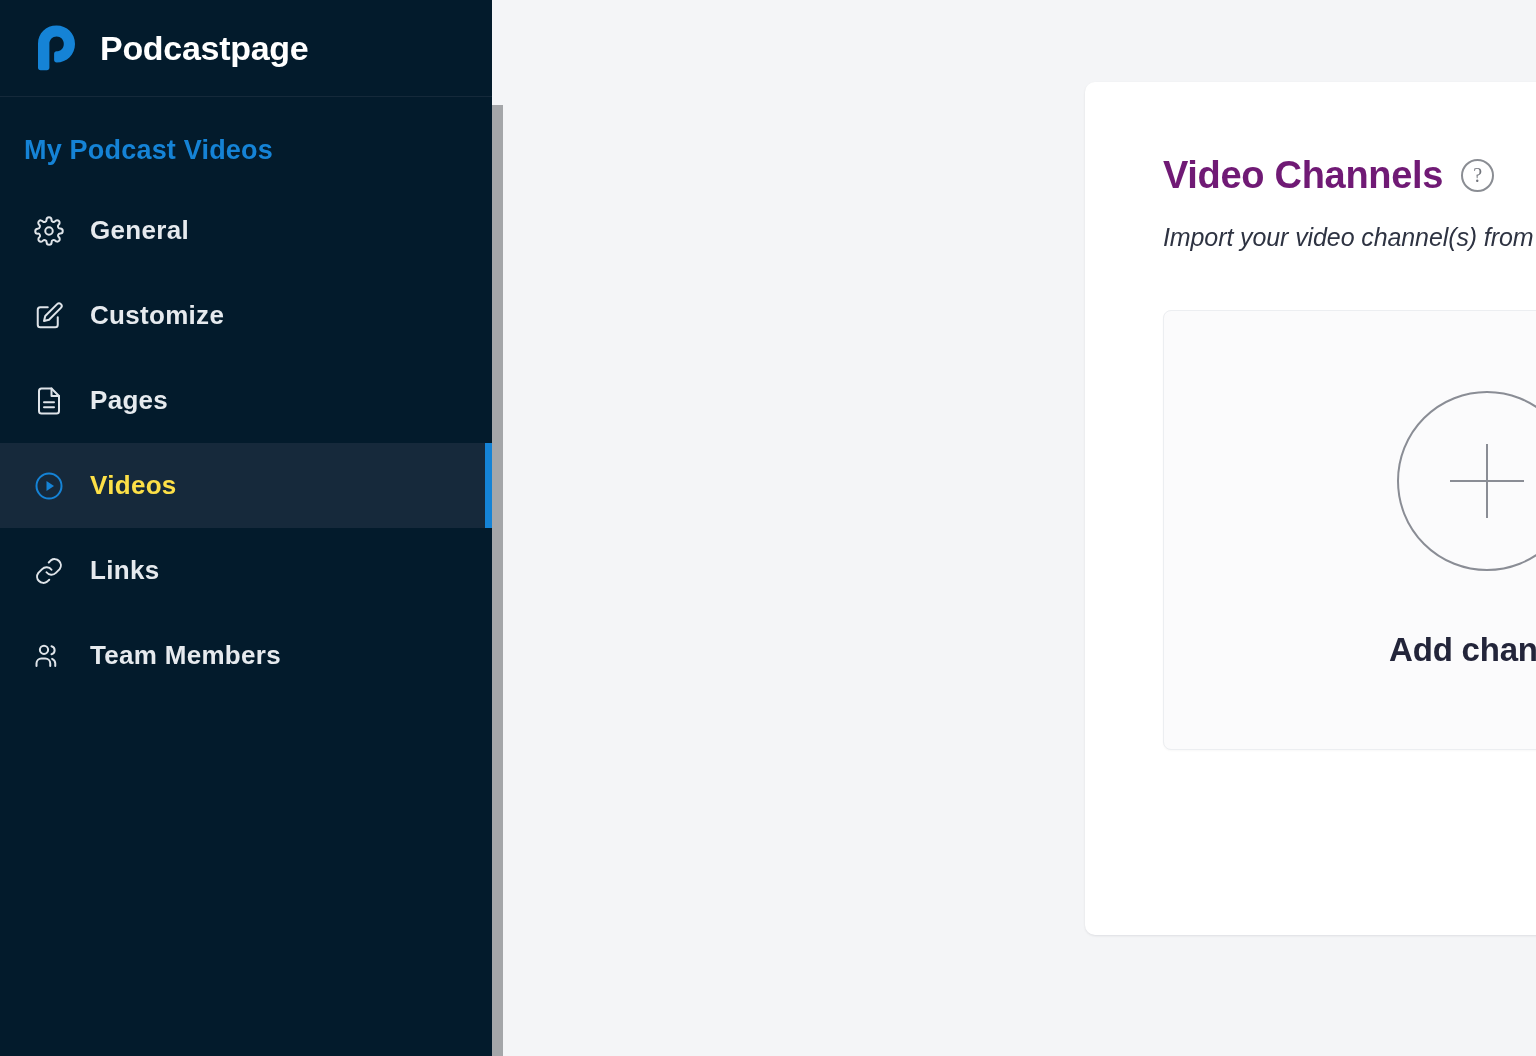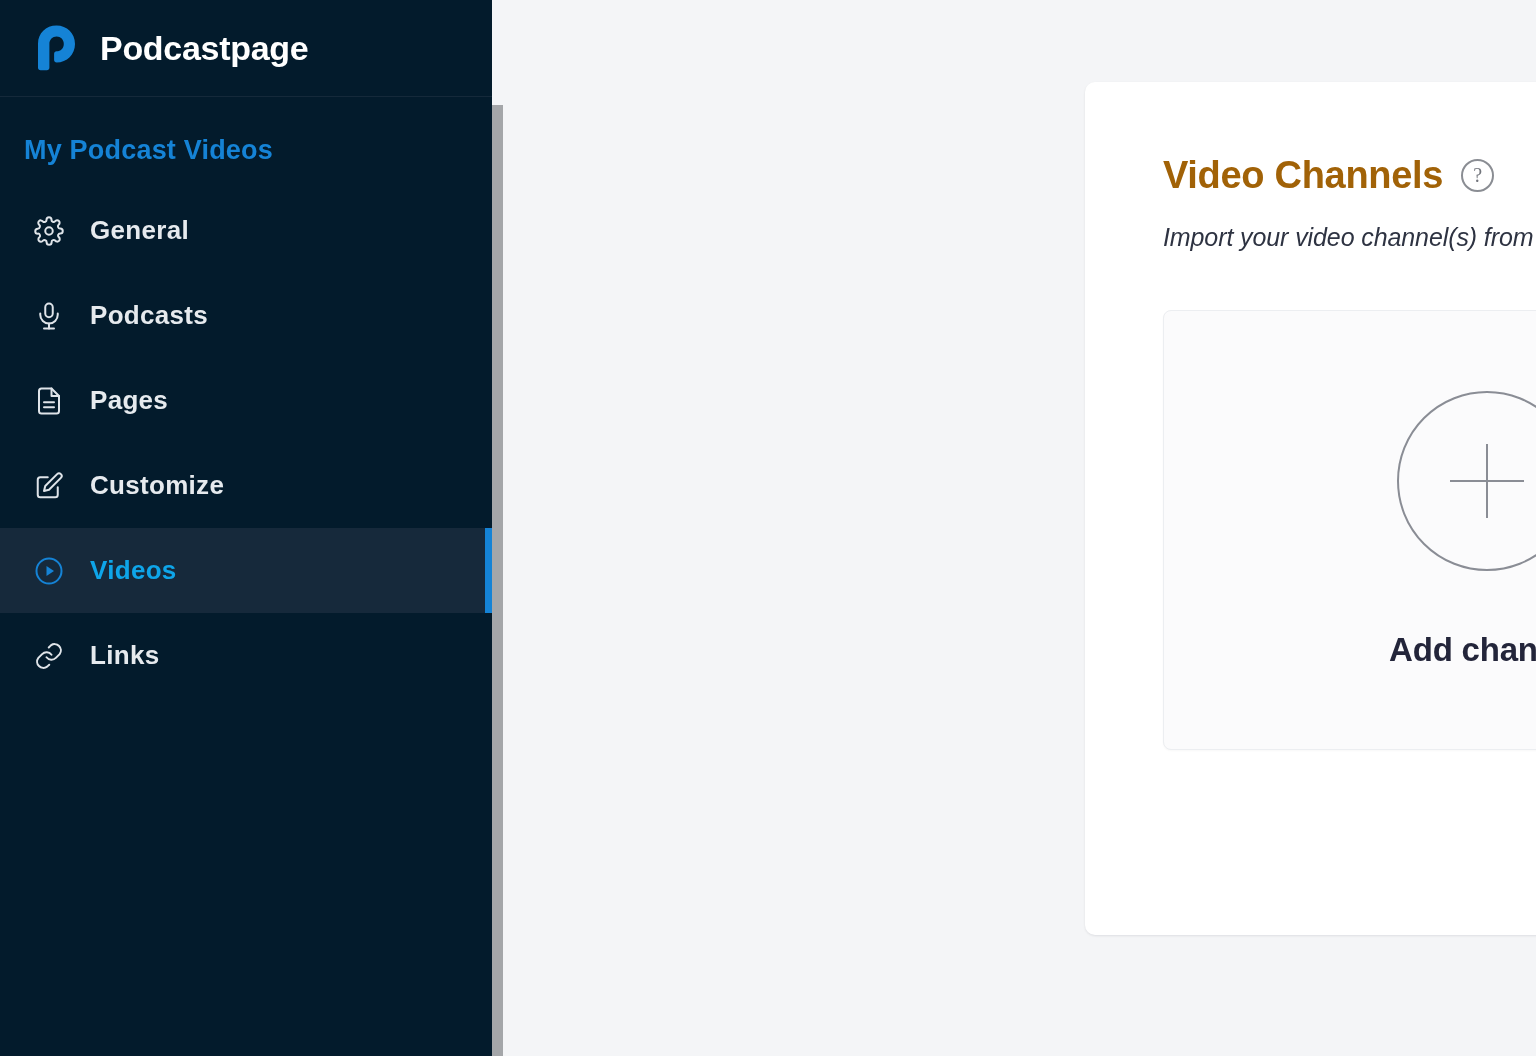--- a/index.html
+++ b/index.html
@@ -93,21 +93,21 @@
     font-size: 26px;
     font-weight: bold;
     color: #e6eaee;
     letter-spacing: 0.3px;
   }
 
   .nav-item.active {
     background: #16293b;
   }
 
-  .nav-item.active .nav-label { color: #0ea5e9; }
+  .nav-item.active .nav-label { color: #fde047; }
   .nav-item.active .nav-icon { color: #1583d6; }
 
   .nav-item.active::after {
     content: "";
     position: absolute;
     right: 0;
     top: 0;
     bottom: 0;
     width: 7px;
     background: #1583d6;
@@ -158,21 +158,21 @@
 
   .panel-title-row {
     display: flex;
     align-items: center;
     gap: 18px;
   }
 
   .panel-title {
     font-size: 38px;
     font-weight: bold;
-    color: #a16207;
+    color: #701a75;
     letter-spacing: -0.3px;
   }
 
   .help-icon {
     width: 33px;
     height: 33px;
     flex: 0 0 33px;
     border: 2px solid #8a8d93;
     border-radius: 50%;
     display: flex;
@@ -272,54 +272,43 @@
       <div class="nav-item">
         <span class="nav-icon">
           <svg viewBox="0 0 24 24" width="30" height="30" fill="none" stroke="currentColor" stroke-width="1.6" stroke-linecap="round" stroke-linejoin="round">
             <circle cx="12" cy="12" r="3"></circle>
             <path d="M19.4 15a1.6 1.6 0 0 0 .3 1.8l.1.1a2 2 0 1 1-2.8 2.8l-.1-.1a1.6 1.6 0 0 0-1.8-.3 1.6 1.6 0 0 0-1 1.5V21a2 2 0 1 1-4 0v-.1A1.6 1.6 0 0 0 9 19.4a1.6 1.6 0 0 0-1.8.3l-.1.1a2 2 0 1 1-2.8-2.8l.1-.1a1.6 1.6 0 0 0 .3-1.8 1.6 1.6 0 0 0-1.5-1H3a2 2 0 1 1 0-4h.1A1.6 1.6 0 0 0 4.6 9a1.6 1.6 0 0 0-.3-1.8l-.1-.1a2 2 0 1 1 2.8-2.8l.1.1a1.6 1.6 0 0 0 1.8.3H9a1.6 1.6 0 0 0 1-1.5V3a2 2 0 1 1 4 0v.1a1.6 1.6 0 0 0 1 1.5 1.6 1.6 0 0 0 1.8-.3l.1-.1a2 2 0 1 1 2.8 2.8l-.1.1a1.6 1.6 0 0 0-.3 1.8V9a1.6 1.6 0 0 0 1.5 1H21a2 2 0 1 1 0 4h-.1a1.6 1.6 0 0 0-1.5 1z"></path>
           </svg>
         </span>
         <span class="nav-label">General</span>
       </div>
 
-      <div class="nav-item">
-        <span class="nav-icon">
-          <svg viewBox="0 0 24 24" width="30" height="30" fill="none" stroke="currentColor" stroke-width="1.6" stroke-linecap="round" stroke-linejoin="round">
-            <rect x="9" y="2" width="6" height="11" rx="3"></rect>
-            <path d="M5 10v1a7 7 0 0 0 14 0v-1"></path>
-            <line x1="12" y1="18" x2="12" y2="22"></line>
-            <line x1="8" y1="22" x2="16" y2="22"></line>
-          </svg>
-        </span>
-        <span class="nav-label">Podcasts</span>
+
+      <div class="nav-item">
+        <span class="nav-icon">
+          <svg viewBox="0 0 24 24" width="30" height="30" fill="none" stroke="currentColor" stroke-width="1.6" stroke-linecap="round" stroke-linejoin="round">
+            <path d="M19 13v6a2 2 0 0 1-2 2H5a2 2 0 0 1-2-2V7a2 2 0 0 1 2-2h6"></path>
+            <path d="M18.5 2.5a2.12 2.12 0 0 1 3 3L12 15l-4 1 1-4z"></path>
+          </svg>
+        </span>
+        <span class="nav-label">Customize</span>
       </div>
 
       <div class="nav-item">
         <span class="nav-icon">
           <svg viewBox="0 0 24 24" width="30" height="30" fill="none" stroke="currentColor" stroke-width="1.6" stroke-linecap="round" stroke-linejoin="round">
             <path d="M14 2H6a2 2 0 0 0-2 2v16a2 2 0 0 0 2 2h12a2 2 0 0 0 2-2V8z"></path>
             <polyline points="14 2 14 8 20 8"></polyline>
             <line x1="8" y1="13" x2="16" y2="13"></line>
             <line x1="8" y1="17" x2="16" y2="17"></line>
           </svg>
         </span>
         <span class="nav-label">Pages</span>
       </div>
 
-      <div class="nav-item">
-        <span class="nav-icon">
-          <svg viewBox="0 0 24 24" width="30" height="30" fill="none" stroke="currentColor" stroke-width="1.6" stroke-linecap="round" stroke-linejoin="round">
-            <path d="M19 13v6a2 2 0 0 1-2 2H5a2 2 0 0 1-2-2V7a2 2 0 0 1 2-2h6"></path>
-            <path d="M18.5 2.5a2.12 2.12 0 0 1 3 3L12 15l-4 1 1-4z"></path>
-          </svg>
-        </span>
-        <span class="nav-label">Customize</span>
-      </div>
-
 
       <div class="nav-item active">
         <span class="nav-icon">
           <svg viewBox="0 0 24 24" width="30" height="30" fill="none" stroke="currentColor" stroke-width="1.6" stroke-linecap="round" stroke-linejoin="round">
             <circle cx="12" cy="12" r="10"></circle>
             <polygon points="10 8 16 12 10 16 10 8" fill="currentColor" stroke="none"></polygon>
           </svg>
         </span>
         <span class="nav-label">Videos</span>
       </div>
@@ -329,20 +318,31 @@
       <div class="nav-item">
         <span class="nav-icon">
           <svg viewBox="0 0 24 24" width="30" height="30" fill="none" stroke="currentColor" stroke-width="1.6" stroke-linecap="round" stroke-linejoin="round">
             <path d="M10 13a5 5 0 0 0 7.5.5l3-3a5 5 0 0 0-7-7l-1.7 1.7"></path>
             <path d="M14 11a5 5 0 0 0-7.5-.5l-3 3a5 5 0 0 0 7 7L12.2 19"></path>
           </svg>
         </span>
         <span class="nav-label">Links</span>
       </div>
 
+      <div class="nav-item">
+        <span class="nav-icon">
+          <svg viewBox="0 0 24 24" width="30" height="30" fill="none" stroke="currentColor" stroke-width="1.6" stroke-linecap="round" stroke-linejoin="round">
+            <path d="M13 20v-2a4 4 0 0 0-4-4H6a4 4 0 0 0-4 4v2"></path>
+            <circle cx="8" cy="7" r="3.3"></circle>
+            <path d="M17 20v-2a4 4 0 0 0-2.5-3.7"></path>
+            <path d="M14 4.2a3.3 3.3 0 0 1 0 6.4"></path>
+          </svg>
+        </span>
+        <span class="nav-label">Team Members</span>
+      </div>
 
     </nav>
   </aside>
 
   <div class="scrollbar-track">
     <div class="scrollbar-thumb"></div>
   </div>
 
   <main class="main">
     <section class="panel">

